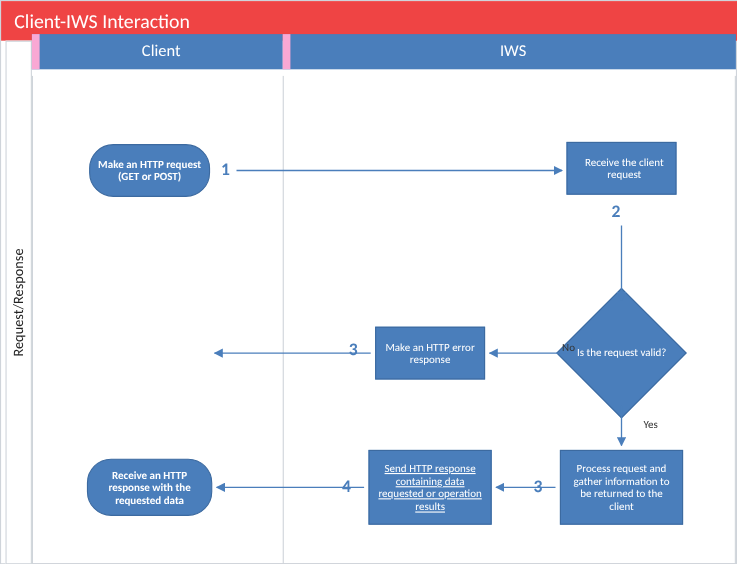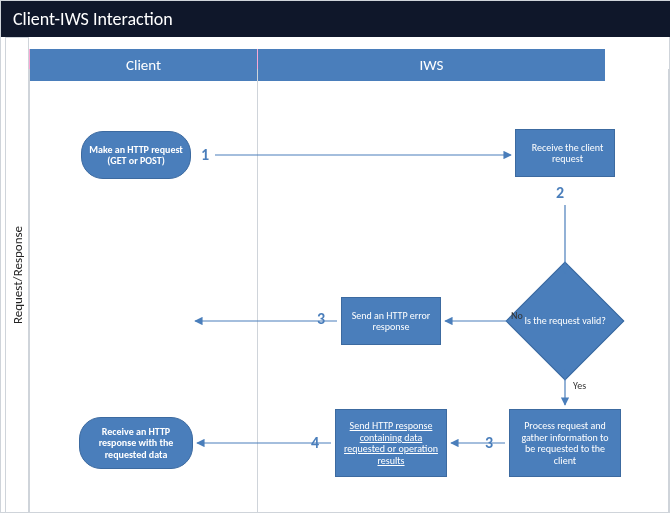--- a/index.html
+++ b/index.html
@@ -1,23 +1,23 @@
 <!DOCTYPE html>
 <html><head>
 <meta charset="utf-8">
 <style>
   * { box-sizing: border-box; margin: 0; padding: 0; }
   body { font-family: "Segoe UI", Calibri, Arial, sans-serif; background: #fff; }
   .canvas { position: relative; width: 670px; height: 513px; border: 1px solid #cfd4da; }
-  .title-bar { position: absolute; left: 0; top: 0; width: 670px; height: 36px; background: #0f172a; color: #fff; font-size: 18px; padding: 7px 12px; }
+  .title-bar { position: absolute; left: 0; top: 0; width: 670px; height: 36px; background: #ef4444; color: #fff; font-size: 18px; padding: 7px 12px; }
   .swim-title { position: absolute; left: 4px; top: 36px; width: 24px; height: 476px; background: #fff; border: 1px solid #cfd4da; }
   .swim-title span { position: absolute; left: 50%; top: 50%; transform: translate(-50%,-50%) rotate(-90deg); transform-origin: center; white-space: nowrap; font-size: 13px; color: #222; }
-  .col-head { position: absolute; top: 48px; height: 32px; background: #4a7ebb; color: #fff; text-align: center; font-size: 15px; line-height: 32px; border-left: 1px solid #f9a8d4; }
+  .col-head { position: absolute; top: 30px; height: 32px; background: #4a7ebb; color: #fff; text-align: center; font-size: 15px; line-height: 32px; border-left: 7px solid #f9a8d4; }
   .col-head.client { left: 28px; width: 228px; }
-  .col-head.iws { left: 256px; width: 348px; }
+  .col-head.iws { left: 256px; width: 412px; }
   .pool { position: absolute; left: 28px; top: 68px; width: 640px; height: 444px; border: 1px solid #cfd4da; border-top: none; }
   .lane-div { position: absolute; left: 256px; top: 68px; width: 0; height: 444px; border-left: 1px solid #cfd4da; }
   .shape { position: absolute; background: #4a7ebb; color: #fff; font-size: 10px; text-align: center; display: flex; align-items: center; justify-content: center; padding: 4px 6px; line-height: 1.15; border: 1.5px solid #3c6aa0; }
   .rounded { border-radius: 22px; font-weight: bold; }
   .box { border-radius: 0; }
   .diamond { width: 84px; height: 84px; transform: rotate(45deg); padding: 0; }
   .diamond span { transform: rotate(-45deg); display: block; width: 90px; font-size: 10px; }
   .step-num { position: absolute; font-size: 16px; font-weight: 600; color: #4a7ebb; }
   .edge-label { position: absolute; font-size: 10px; color: #333; }
   svg.arrows { position: absolute; left: 0; top: 0; width: 670px; height: 513px; pointer-events: none; }
@@ -43,26 +43,26 @@
 
   <div class="shape rounded" style="left:80px; top:130px; width:110px; height:48px;">Make an HTTP request (GET or POST)</div>
   <div class="shape box" style="left:514px; top:128px; width:100px; height:48px;padding-left:11px;">Receive the client request</div>
   <div class="step-num" style="left:200px; top:144px;">1</div>
   <div class="step-num" style="left:555px; top:182px;">2</div>
 
   <div class="shape diamond" style="left:522px; top:278px;">
     <span>Is the request valid?</span>
   </div>
 
-  <div class="shape box" style="left:340px; top:296px; width:100px; height:48px;">Send an HTTP error response</div>
+  <div class="shape box" style="left:340px; top:296px; width:100px; height:48px;">Make an HTTP error response</div>
   <div class="step-num" style="left:316px; top:308px;">3</div>
   <div class="edge-label" style="left:462px; top:308px;margin-left:48px;">No</div>
-  <div class="edge-label" style="left:572px; top:378px;">Yes</div>
+  <div class="edge-label" style="left:584px; top:378px;">Yes</div>
 
-  <div class="shape box" style="left:508px; top:408px; width:112px; height:68px;">Process request and gather information to be requested to the client</div>
+  <div class="shape box" style="left:508px; top:408px; width:112px; height:68px;">Process request and gather information to be returned to the client</div>
   <div class="shape box" style="left:334px; top:408px; width:112px; height:68px;text-decoration:underline;">Send HTTP response containing data requested or operation results</div>
   <div class="shape rounded" style="left:78px; top:416px; width:114px; height:52px;text-align:center;">Receive an HTTP response with the requested data</div>
   <div class="step-num" style="left:484px; top:432px;">3</div>
   <div class="step-num" style="left:310px; top:432px;">4</div>
 
   <svg class="arrows">
     <defs>
       <marker id="ah" viewBox="0 0 10 10" refX="9" refY="5" markerWidth="7" markerHeight="7" orient="auto">
         <path d="M0,0 L10,5 L0,10 z"></path>
       </marker>

